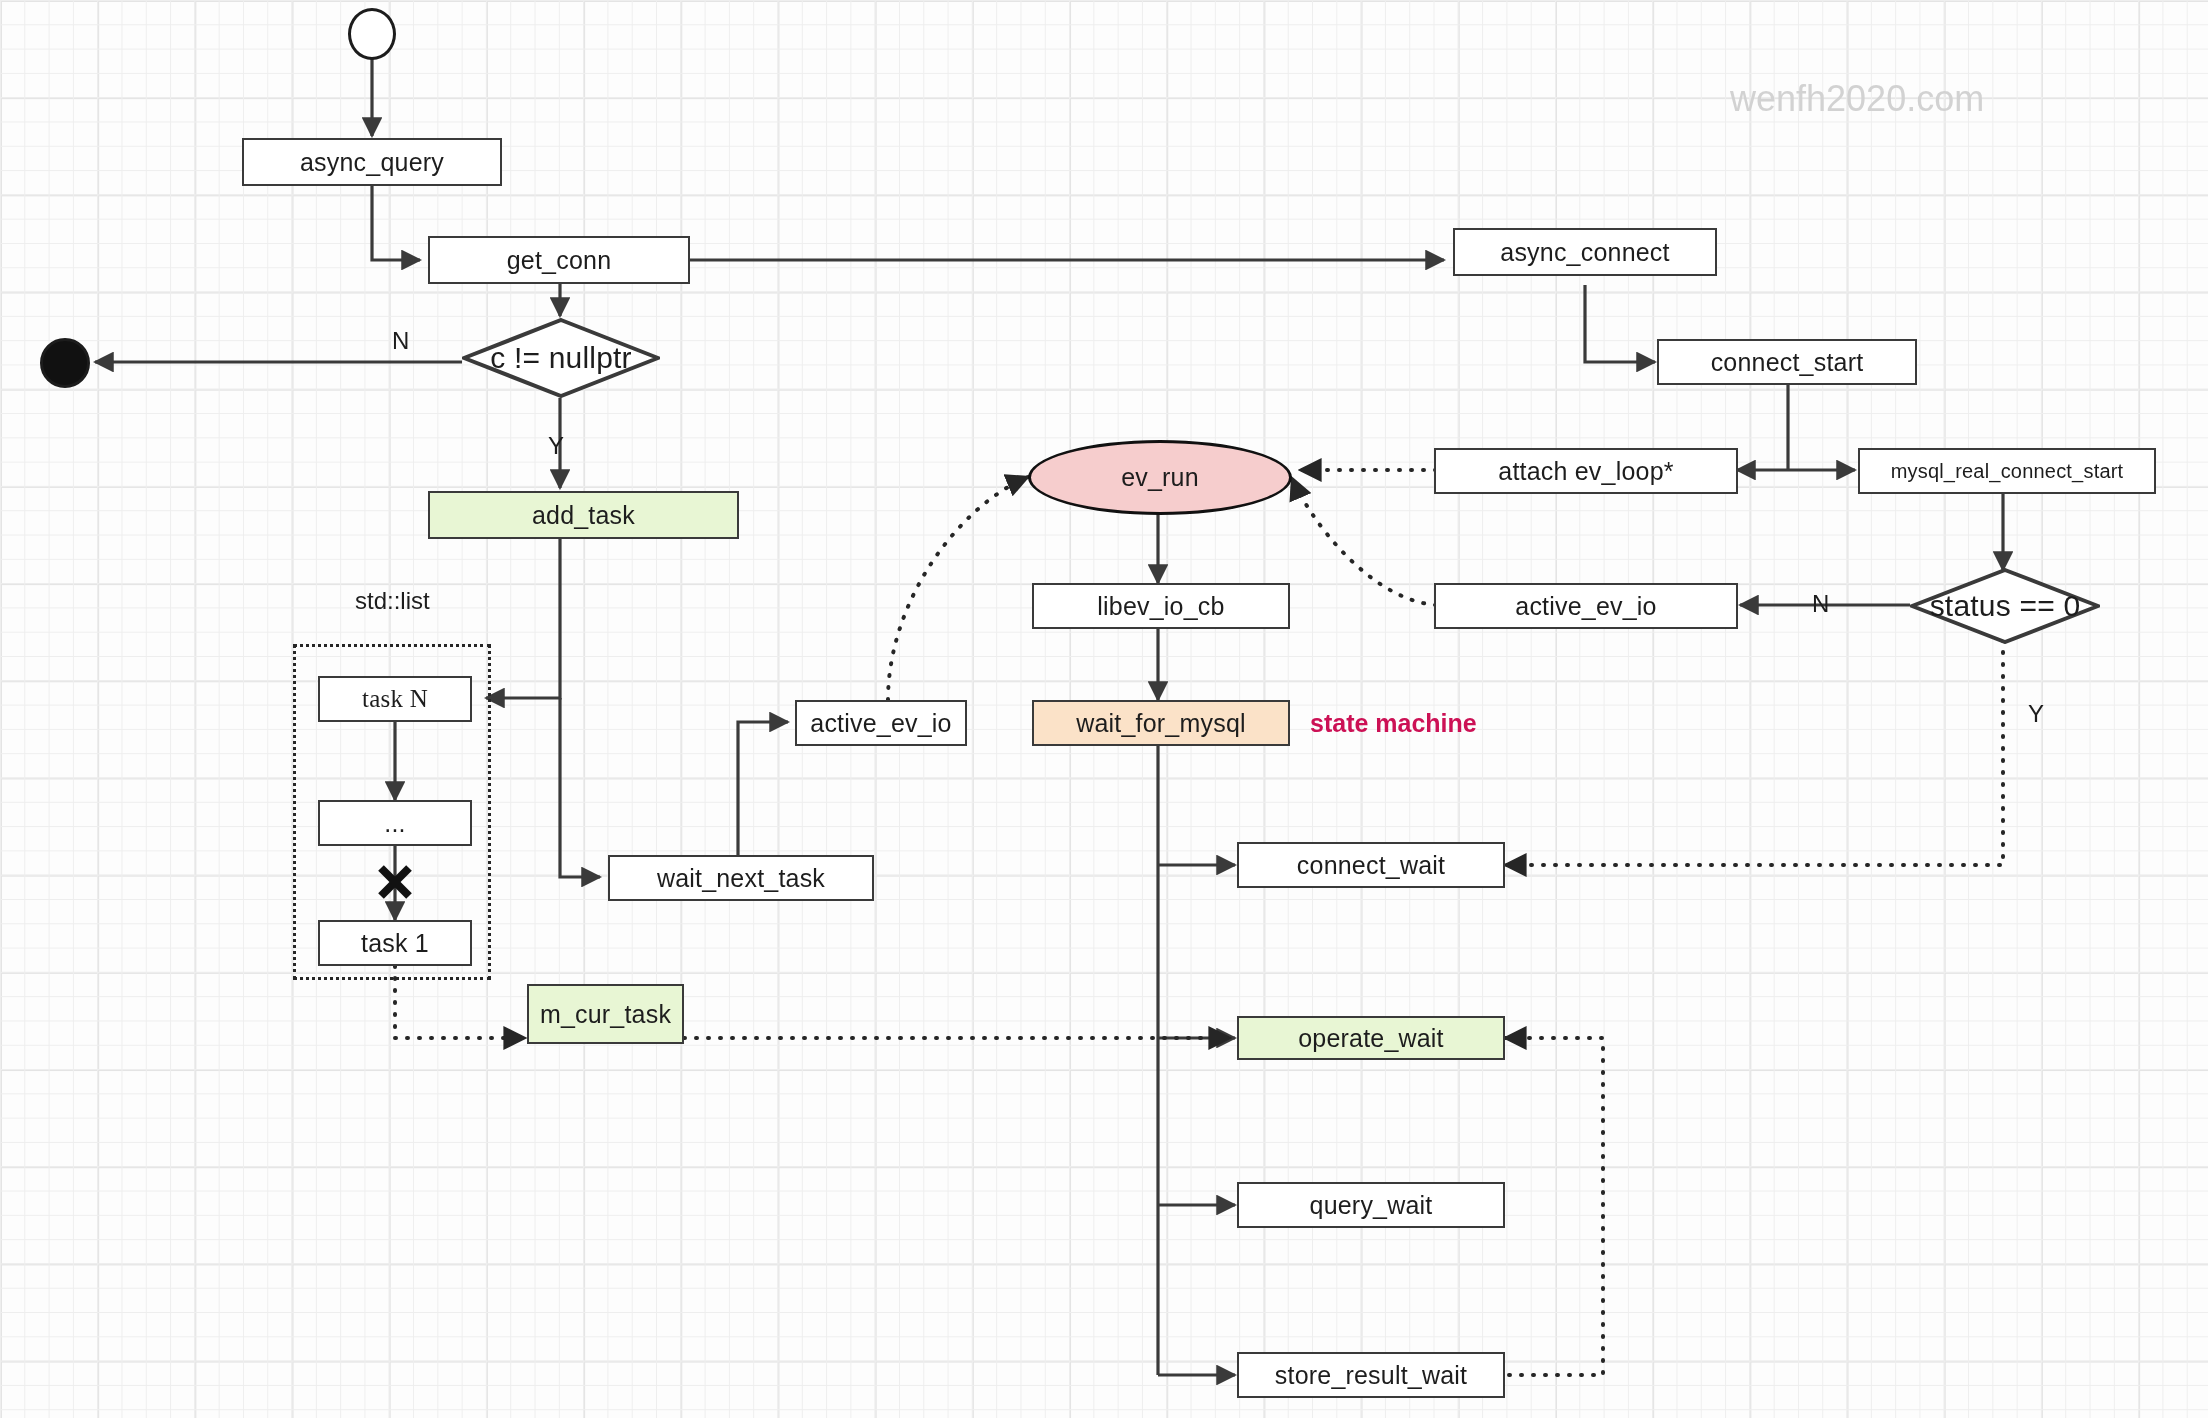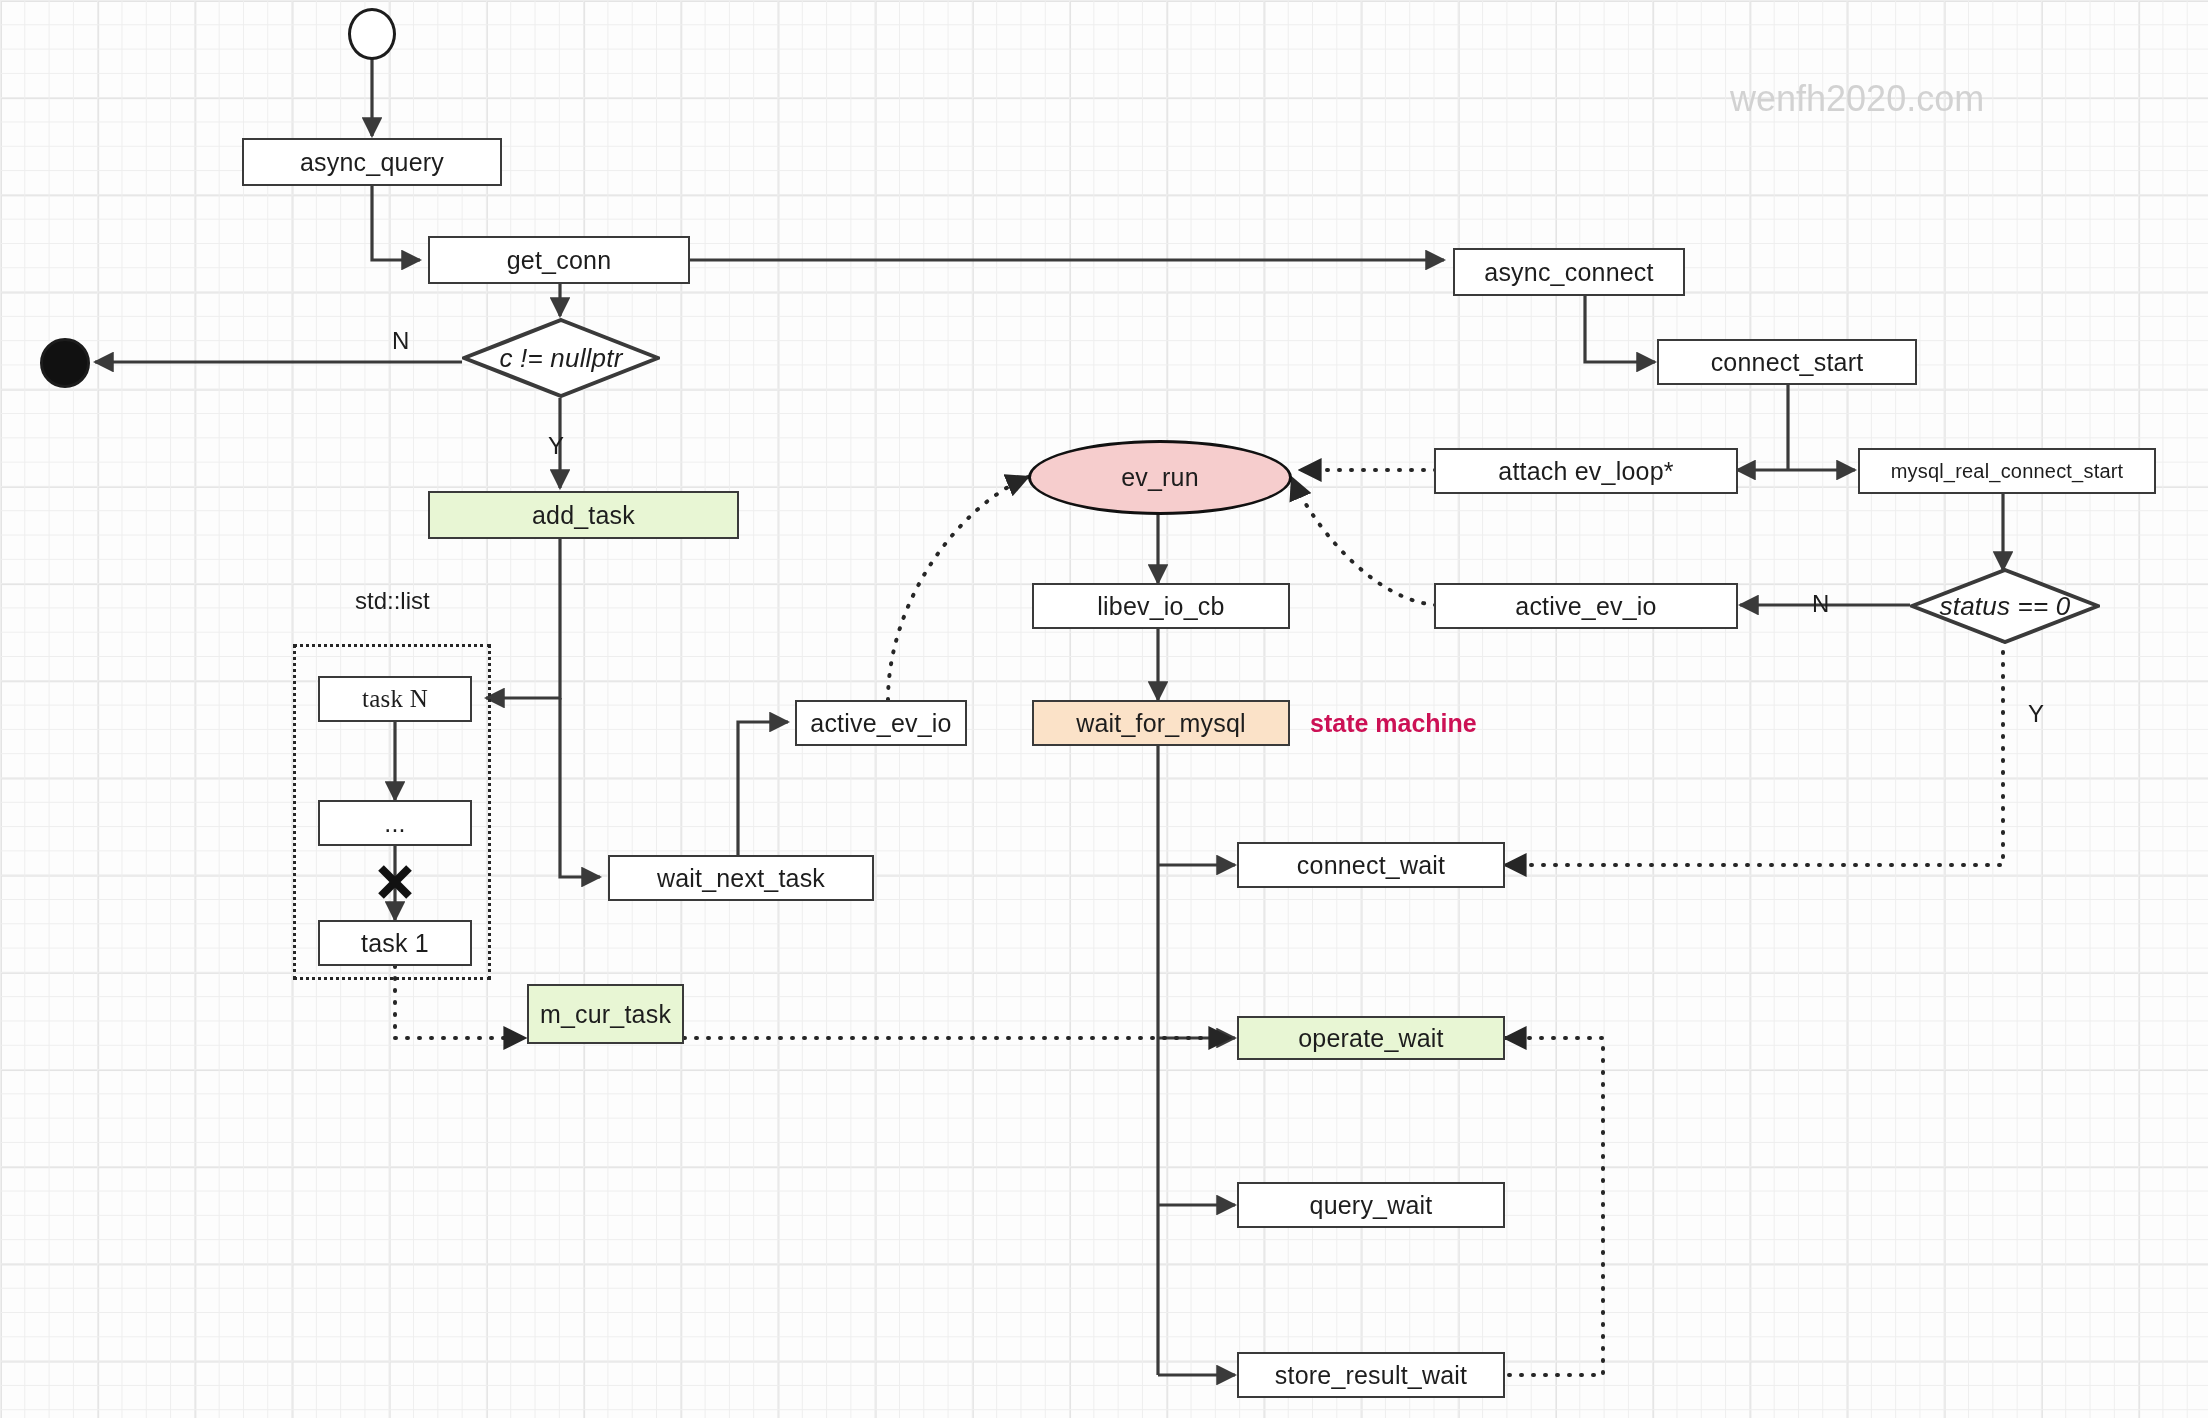--- a/index.html
+++ b/index.html
@@ -56,22 +56,21 @@
   }
   .diamond-shape {
     position: absolute;
     left: 0; top: 0;
     width: 100%;
     height: 100%;
   }
   .diamond-label {
     position: relative;
     z-index: 2;
-    font-size: 26px;
-    font-style: italic;
+    font-size: 30px;
   }
   .dot-group {
     position: absolute;
     box-sizing: border-box;
     border: 3px dotted #262626;
     background: transparent;
   }
   .plain-label {
     position: absolute;
     font-size: 24px;
@@ -255,21 +254,21 @@
   <div class="node" style="left:1032px; top:583px; width:258px; height:46px;">
     <span>libev_io_cb</span>
   </div>
 
   <div class="node orange" style="left:1032px; top:700px; width:258px; height:46px;">
     <span>wait_for_mysql</span>
   </div>
 
   <div class="accent-label" style="left:1310px; top:709px;">state machine</div>
 
-  <div class="node" style="left:1453px; top:248px; width:232px; height:48px;text-align:right;">
+  <div class="node" style="left:1453px; top:228px; width:264px; height:48px;text-align:right;">
     <span>async_connect</span>
   </div>
 
   <div class="node" style="left:1657px; top:339px; width:260px; height:46px;">
     <span>connect_start</span>
   </div>
 
   <div class="node" style="left:1434px; top:448px; width:304px; height:46px;">
     <span>attach ev_loop*</span>
   </div>

